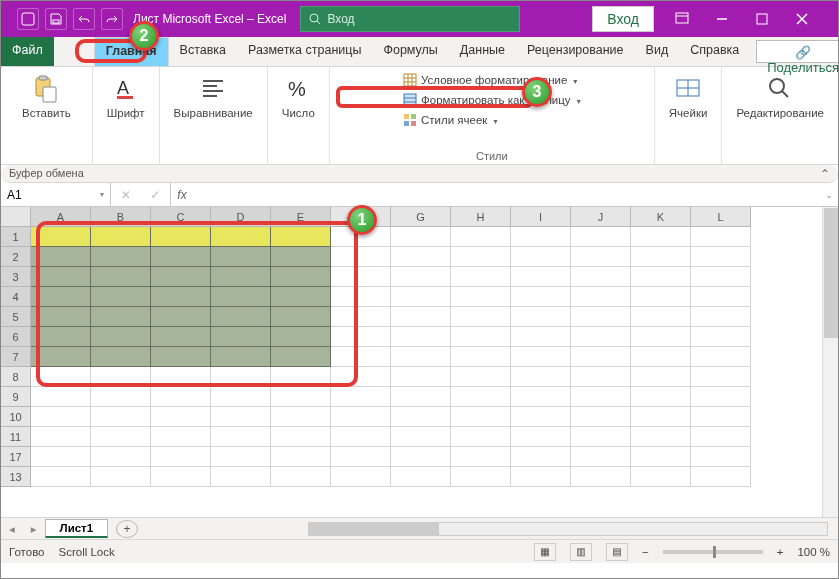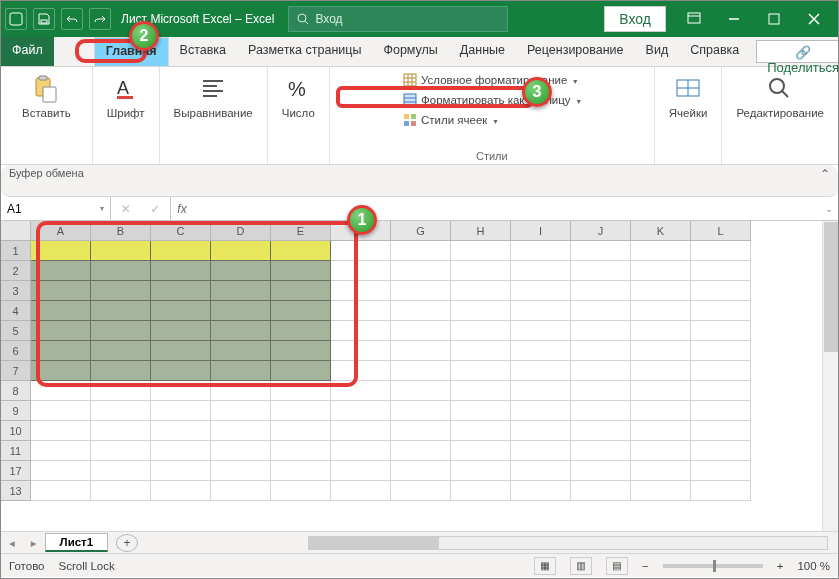--- a/index.html
+++ b/index.html
@@ -1,19 +1,19 @@
 <!DOCTYPE html>
 <html><head>
 <meta charset="utf-8">
 <style>
 * { box-sizing: border-box; margin: 0; padding: 0; font-family: "Segoe UI", Tahoma, sans-serif; }
 body { background: #fff; width: 839px; height: 579px; overflow: hidden; position: relative; border: 1px solid #888; }
 
 
-.titlebar { height: 36px; background: #15803d; color: #fff; display: flex; align-items: center; padding: 0 4px; font-size: 12px; }
+.titlebar { height: 36px; background: #a21caf; color: #fff; display: flex; align-items: center; padding: 0 16px; font-size: 12px; }
 .qat { display: flex; gap: 6px; align-items: center; }
 .qat-btn { width: 22px; height: 22px; border: 1px solid rgba(255,255,255,0.3); border-radius: 2px; display: flex; align-items: center; justify-content: center; color: #fff; cursor: pointer; }
 .title-text { flex: 0 0 auto; margin-left: 10px; }
 .searchbox { flex: 1; margin: 0 8px 0 14px; display: flex; align-items: center; }
 .search-inner { flex: 1; max-width: 220px; background: #2d8657; border: 1px solid #4a9f70; height: 26px; display: flex; align-items: center; padding: 0 8px; color: #d9ede2; }
 .search-inner svg { margin-right: 6px; }
 .login-btn { background: #fff; color: #217346; padding: 4px 14px; font-size: 14px; border: 1px solid #ccc; cursor: pointer; margin-right: 8px; }
 .win-btn { width: 40px; height: 36px; display: flex; align-items: center; justify-content: center; color: #fff; cursor: pointer; }
 
 
@@ -29,21 +29,21 @@
 .group { border-right: 1px solid #e1e1e1; padding: 4px 8px 2px 8px; display: flex; flex-direction: column; justify-content: space-between; align-items: center; }
 .group-label { font-size: 11px; color: #666; padding-top: 2px; }
 .big-btn { display: flex; flex-direction: column; align-items: center; gap: 4px; padding: 4px 6px; cursor: pointer; }
 .icon-box { width: 28px; height: 28px; display: flex; align-items: center; justify-content: center; }
 .styles-list { display: flex; flex-direction: column; gap: 2px; font-size: 11.5px; }
 .style-item { display: flex; align-items: center; gap: 4px; padding: 2px 4px; cursor: pointer; white-space: nowrap; }
 .style-item .drop::after { content: "▾"; font-size: 8px; margin-left: 2px; color: #666; }
 .styles-group { flex: 1; }
 
 
-.namebox-row { height: 32px; background: #f3f2f1; border-bottom: 1px solid #d6d6d6; padding: 2px 8px; font-size: 11px; color: #555; border-radius: 9px; }
+.namebox-row { height: 18px; background: #f3f2f1; border-bottom: 1px solid #d6d6d6; padding: 2px 8px; font-size: 11px; color: #555; border-radius: 9px; }
 .formula-row { height: 24px; border-bottom: 1px solid #c9c9c9; display: flex; align-items: center; font-size: 12px; }
 .name-box { width: 110px; border-right: 1px solid #c9c9c9; height: 100%; display: flex; align-items: center; padding: 0 6px; }
 .name-box .drop { margin-left: auto; font-size: 8px; color: #888; }
 .fx-btn { width: 22px; text-align: center; color: #666; font-style: italic; cursor: pointer; }
 .fx-spacer { flex: 1; }
 .fx-exp { width: 18px; text-align: center; color: #888; font-size: 9px; cursor: pointer; }
 
 
 .grid-wrap { position: relative; height: 310px; overflow: hidden; background: #fff; }
 .sel-all { width: 30px; height: 20px; background: #e6e6e6; border-right: 1px solid #b7b7b7; border-bottom: 1px solid #b7b7b7; }

